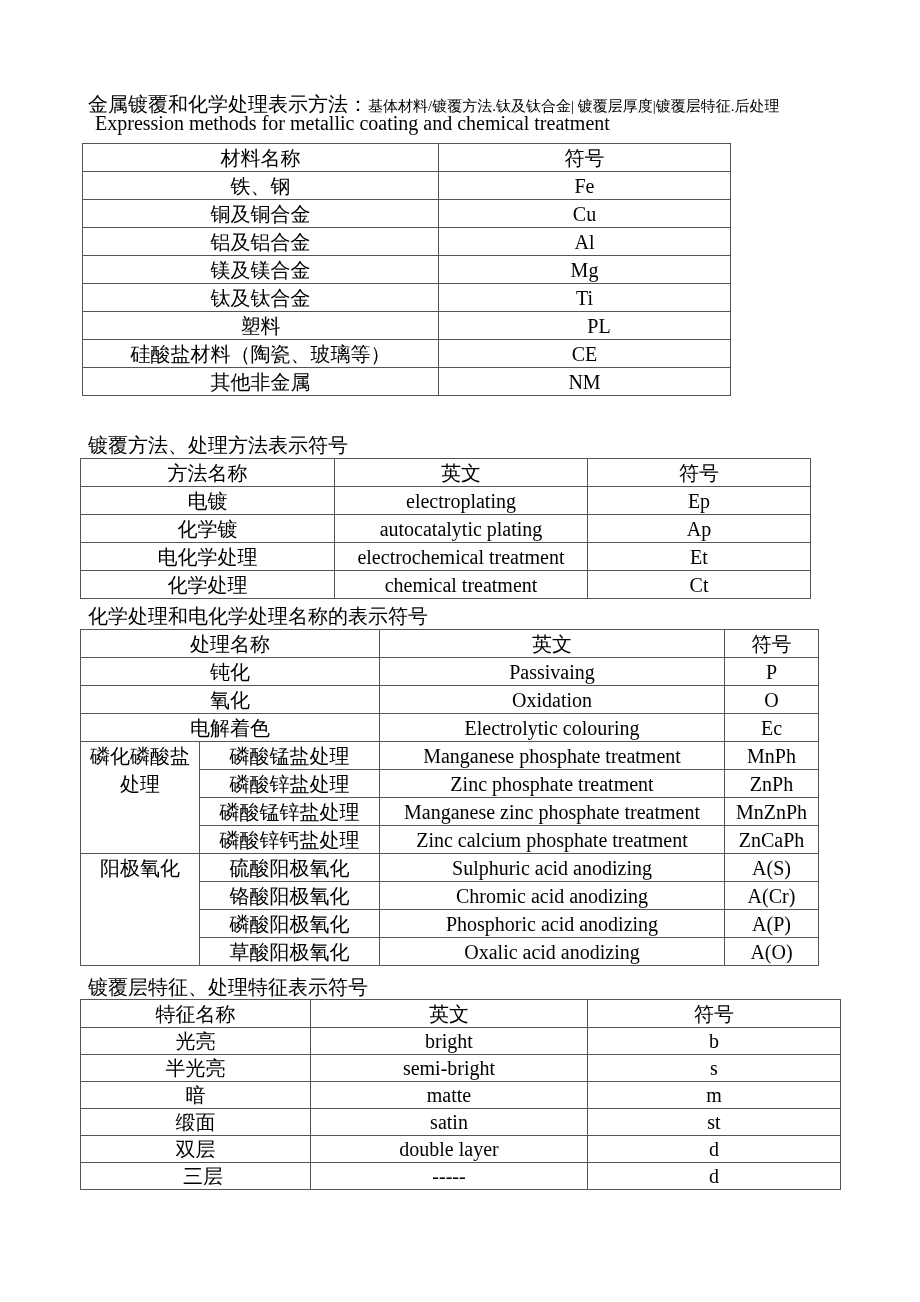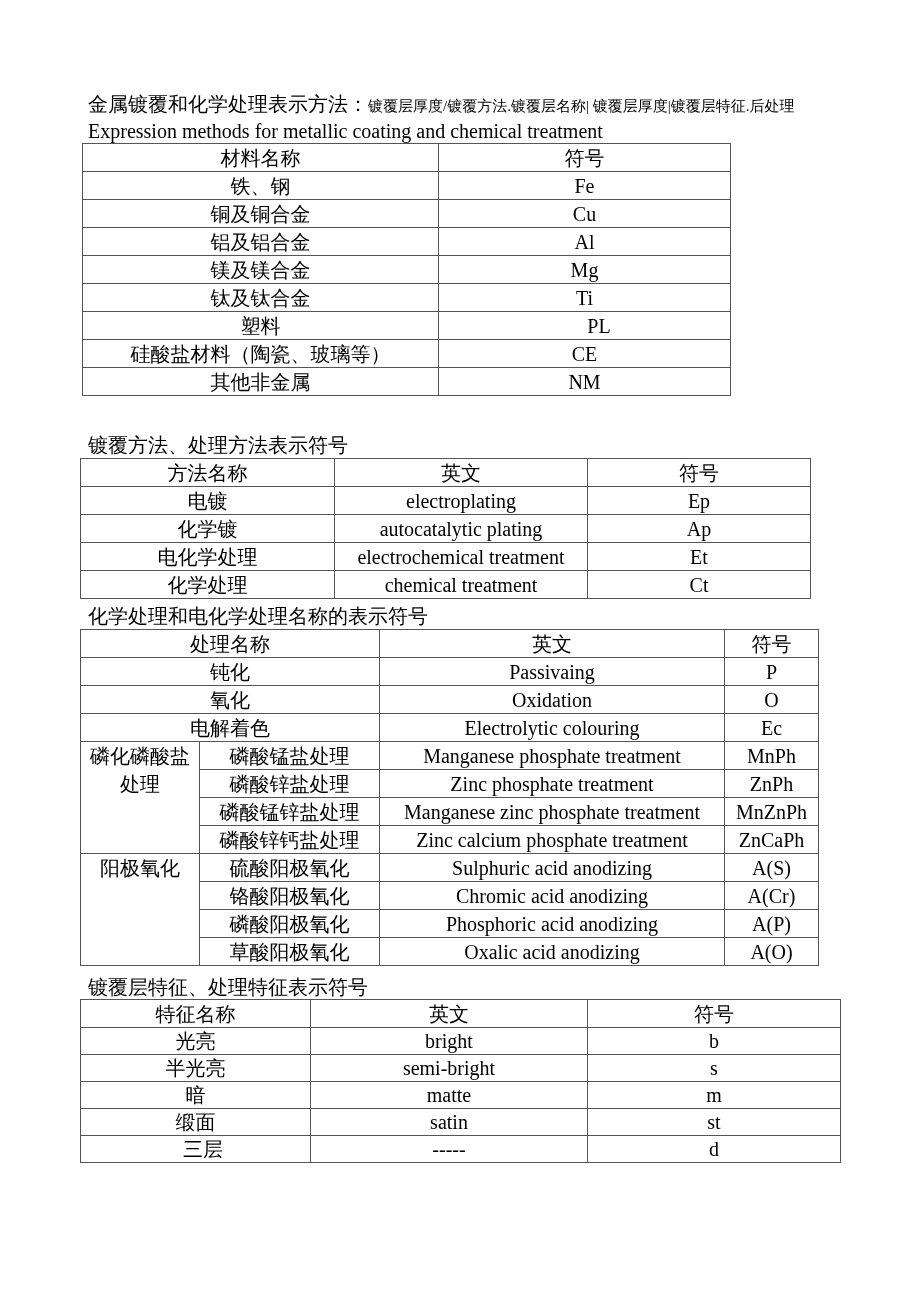--- a/index.html
+++ b/index.html
@@ -9,23 +9,23 @@
   .heading .small { font-size: 15px; }
   .subheading { position: absolute; font-size: 20px; line-height: 24px; white-space: nowrap; }
   table { position: absolute; border-collapse: collapse; table-layout: fixed; }
   td { border: 1.5px solid #555; text-align: center; padding: 0; font-size: 20px; line-height: 26px; height: 27px; white-space: nowrap; overflow: hidden; }
   td.grp { vertical-align: top; text-align: center; white-space: normal; line-height: 28px; }
 </style>
 </head>
 <body>
 
 <div class="heading" style="top:92px;">
-  <span>金属镀覆和化学处理表示方法：</span><span class="small">镀覆层厚度/镀覆方法.镀覆层名称| 镀覆层厚度|镀覆层特征.后处理</span>
+  <span>金属镀覆和化学处理表示方法：</span><span class="small">基体材料/镀覆方法.钛及钛合金| 镀覆层厚度|镀覆层特征.后处理</span>
 </div>
-<div class="heading" style="top:119px;">Expression methods for metallic coating and chemical treatment</div>
+<div class="heading" style="top:111px;margin-left:7px;">Expression methods for metallic coating and chemical treatment</div>
 
 <table style="left:82px; top:143px; width:648px;">
   <colgroup>
       <col style="width:356px">
       <col style="width:292px">
     </colgroup>
   <tbody id="t1">
       <tr>
         <td>材料名称</td>
         <td>符号</td>
@@ -202,18 +202,23 @@
         <td style="height: 25px;">暗</td>
         <td style="height: 25px;">matte</td>
         <td style="height: 25px;">m</td>
       </tr>
       <tr>
         <td style="height: 25px;">缎面</td>
         <td style="height: 25px;">satin</td>
         <td style="height: 25px; text-align: center;">st</td>
       </tr>
       <tr>
+        <td style="height: 25px;">双层</td>
+        <td style="height: 25px;">double layer</td>
+        <td style="height: 25px;">d</td>
+      </tr>
+      <tr>
         <td style="height: 25px; padding-left: 15px;">三层</td>
         <td style="height: 25px;">-----</td>
         <td style="height: 25px;">d</td>
       </tr>
     </tbody>
 </table>
 
 </body></html>

